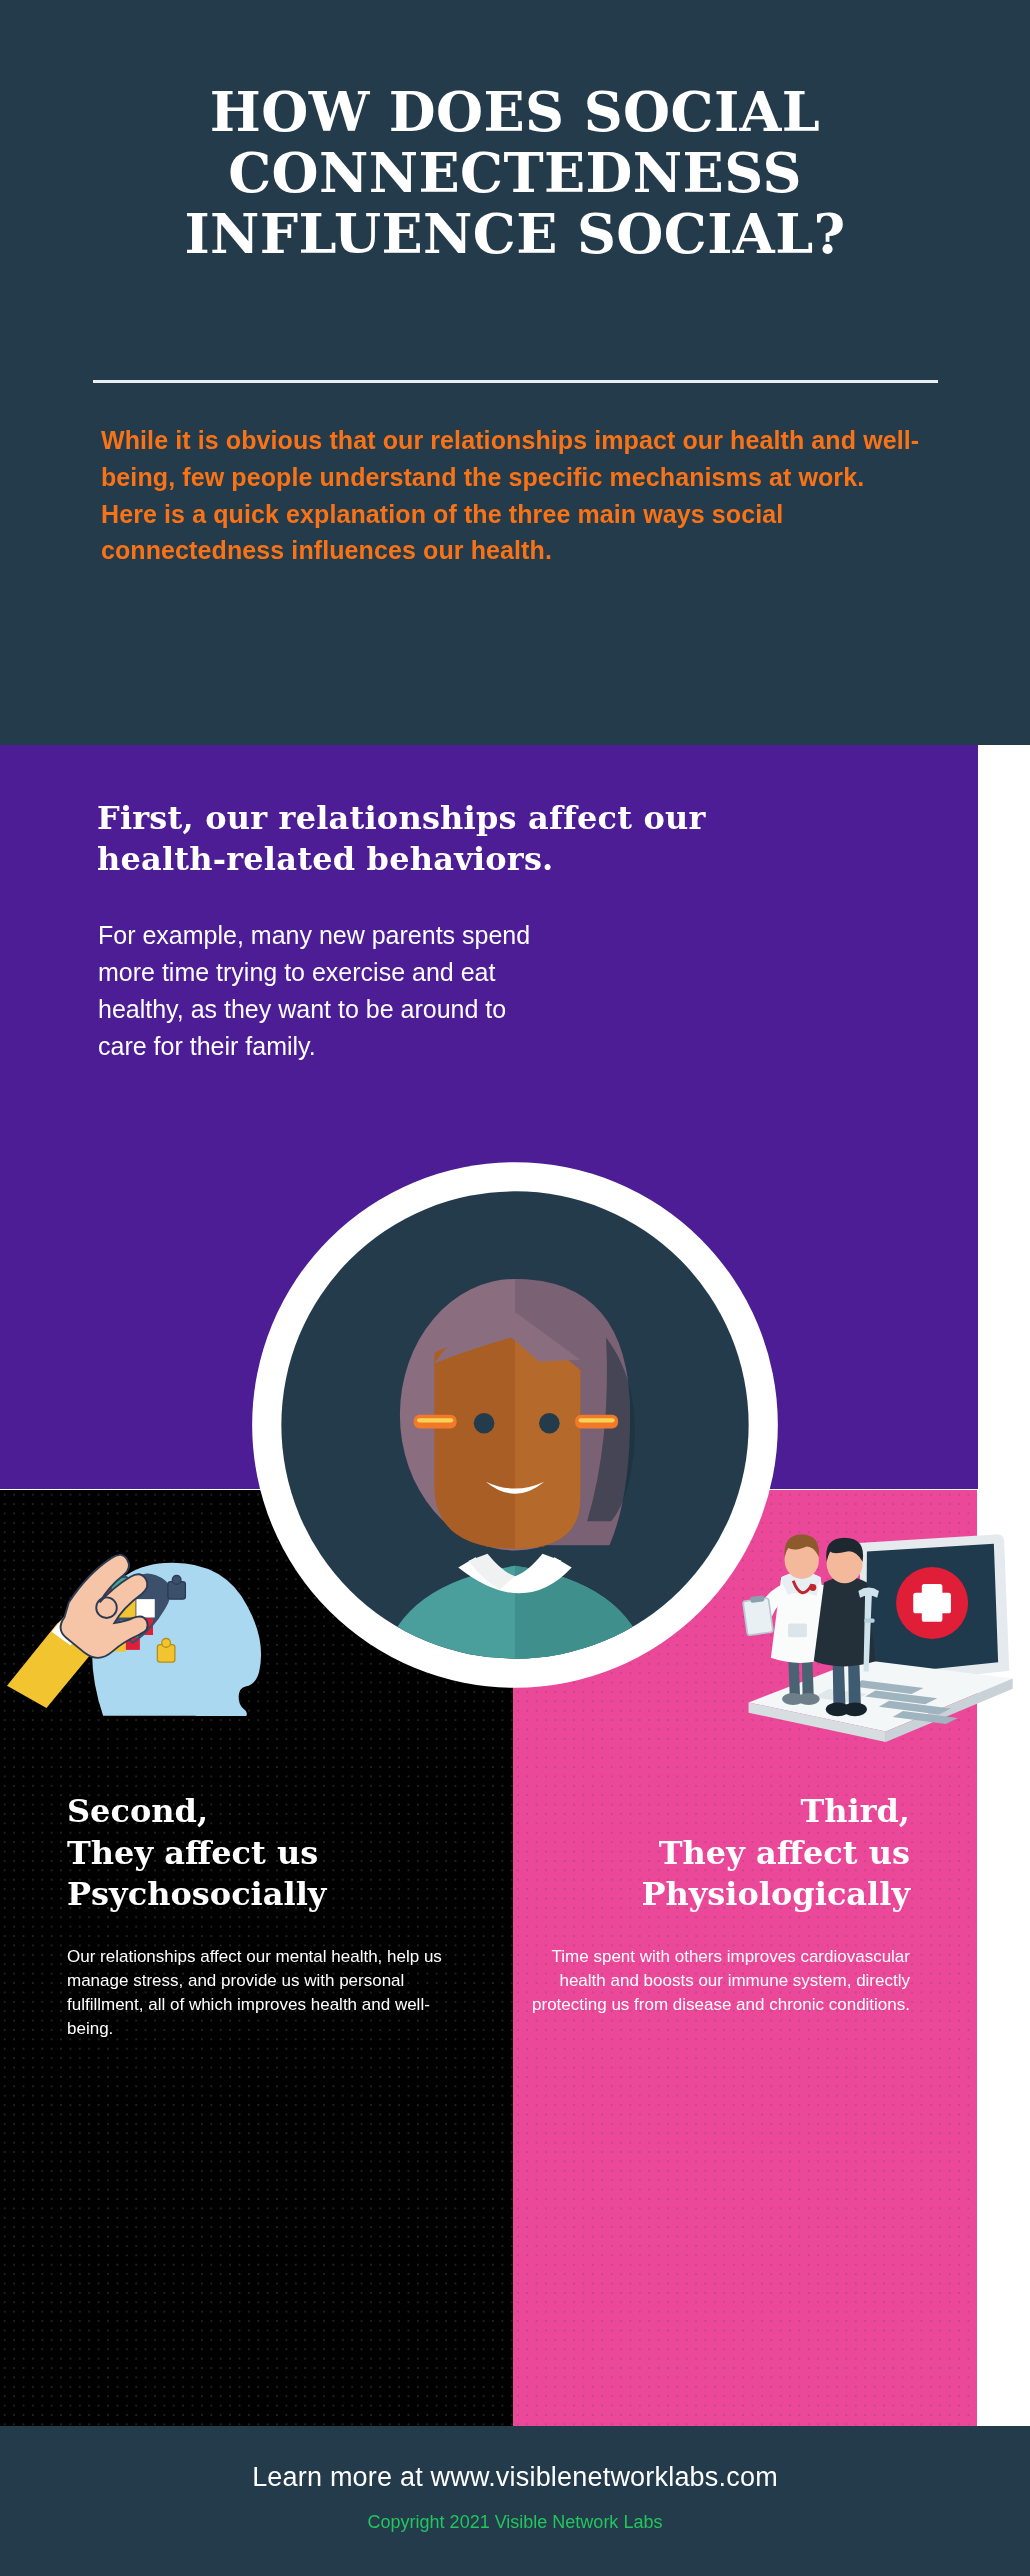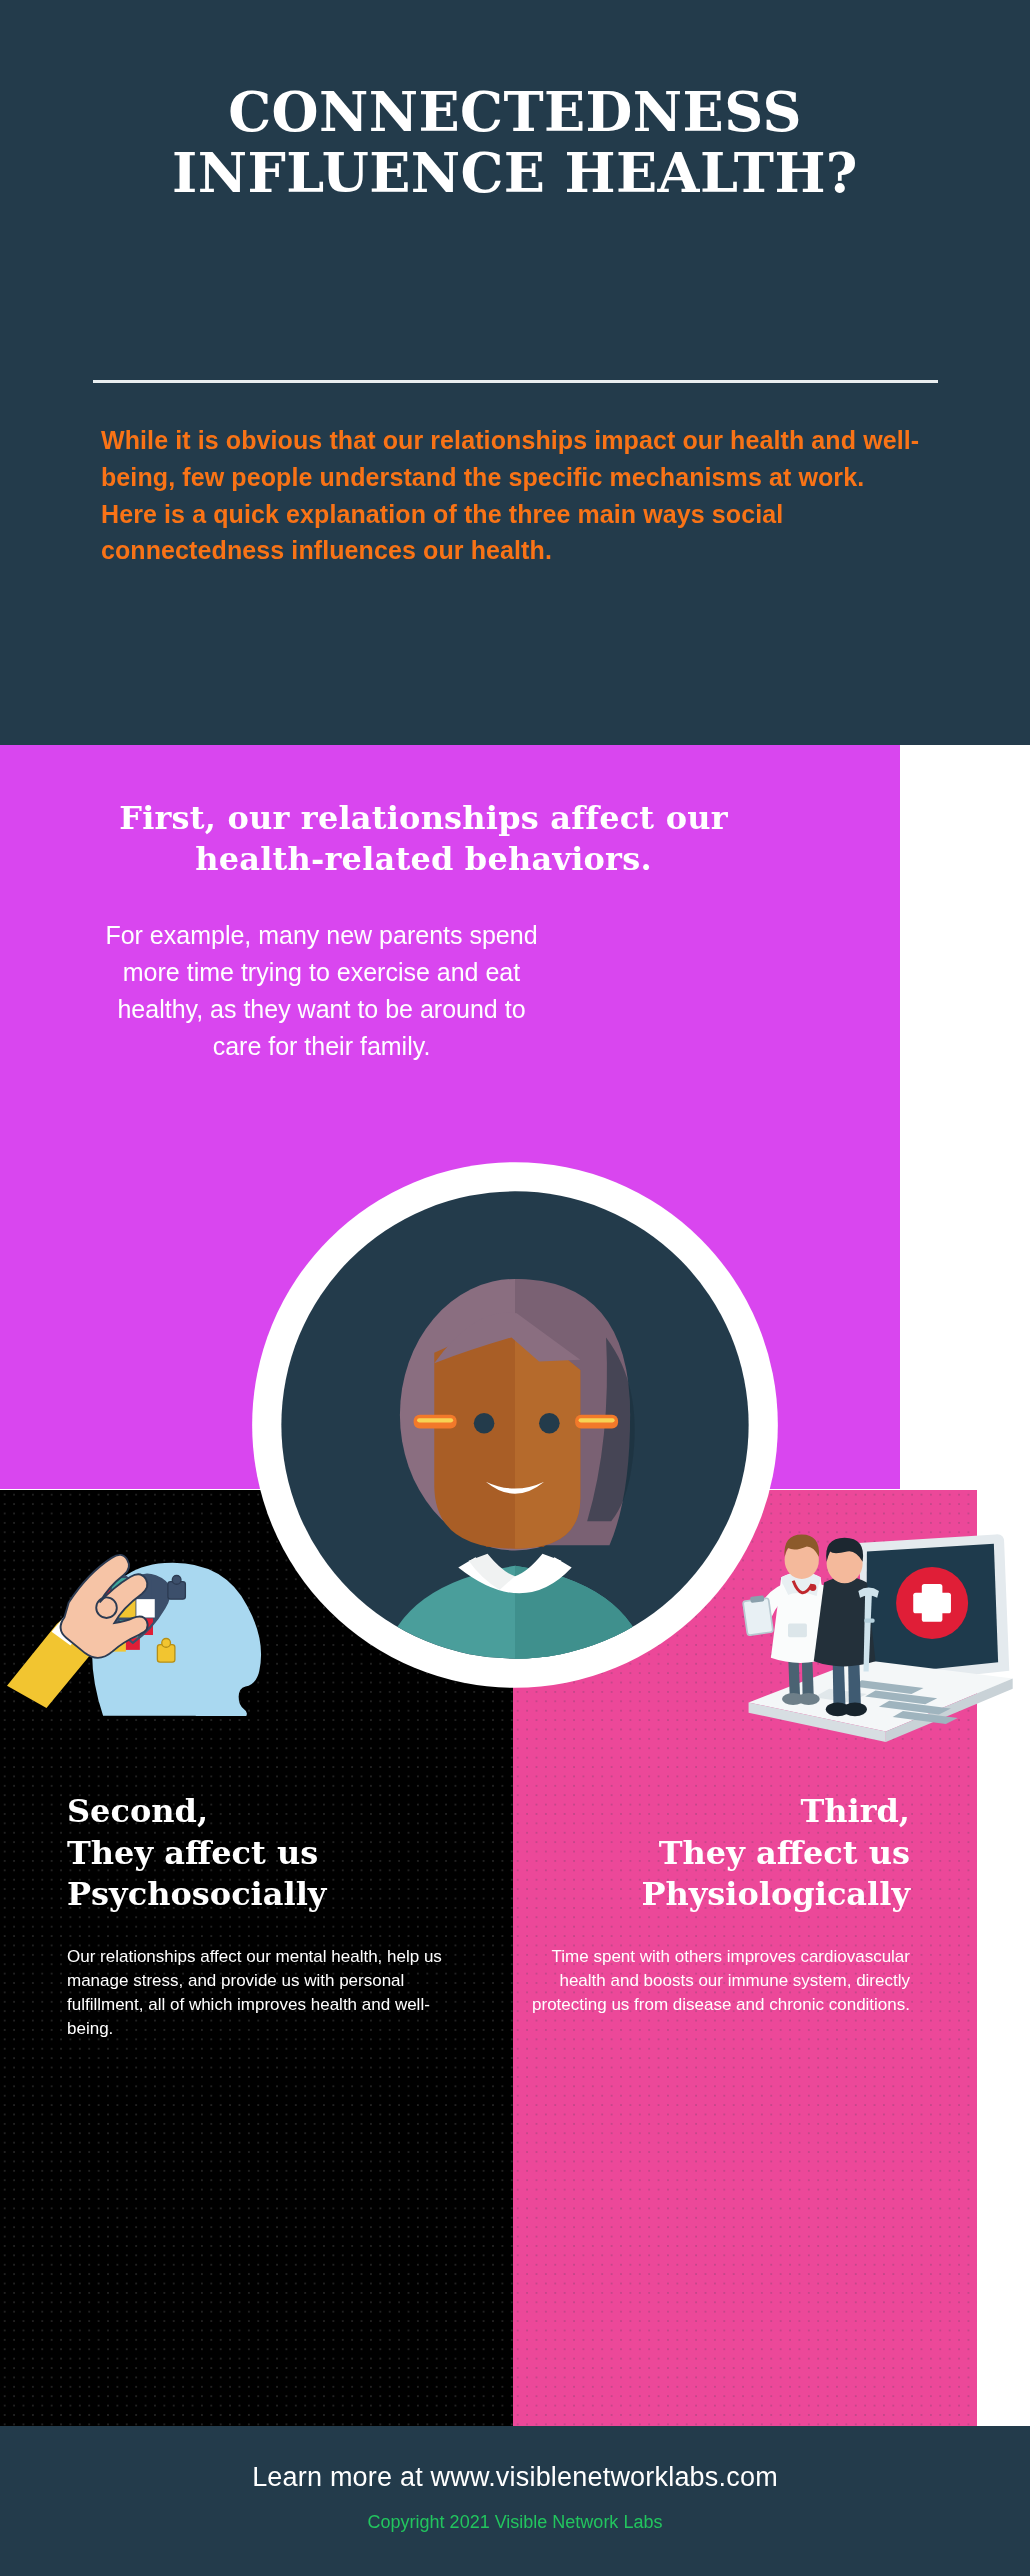--- a/index.html
+++ b/index.html
@@ -28,22 +28,22 @@
     background:#e9eef0;
   }
   .intro {
     position:absolute; left:101px; top:422px; width:824px;
     color:#f97316; font-size:25px; line-height:1.47;
     font-weight:700; letter-spacing:0.1px;
   }
 
   
   .green {
-    position:absolute; left:0; top:745px; width:900px; height:744px;
-    background:#d946ef; overflow:hidden;text-align:center;
+    position:absolute; left:0; top:745px; width:978px; height:744px;
+    background:#4c1d95; overflow:hidden;
   }
   .green-head {
     position:absolute; left:97px; top:53px; width:653px;
     color:#ffffff; font-family:"DejaVu Serif", serif; font-weight:700;
     font-size:32px; line-height:1.28; letter-spacing:0.2px;
   }
   .green-body {
     position:absolute; left:98px; top:172px; width:447px;
     color:#ffffff; font-size:25px; line-height:1.48; font-weight:300;
   }
@@ -107,22 +107,23 @@
   .puzzle { position:absolute; left:6.9px;  top:1501px; width:302px; height:215px; z-index:20; }
   .laptop { position:absolute; left:740px; top:1498px; width:283px; height:258px; z-index:20; }
 </style>
 </head>
 <body>
 
 <div class="page">
 
   <div class="header">
     <div class="title">
+      <div>HOW DOES SOCIAL</div>
       <div>CONNECTEDNESS</div>
-      <div>INFLUENCE HEALTH?</div>
+      <div>INFLUENCE SOCIAL?</div>
     </div>
     <div class="title-rule"></div>
     <div class="intro">While it is obvious that our relationships impact our health and well-being, few people understand the specific mechanisms at work. Here is a quick explanation of the three main ways social connectedness influences our health.</div>
   </div>
 
   <div class="green">
 
     <div class="green-head">First, our relationships affect our health-related behaviors.</div>
     <div class="green-body">For example, many new parents spend more time trying to exercise and eat healthy, as they want to be around to care for their family.</div>
 

